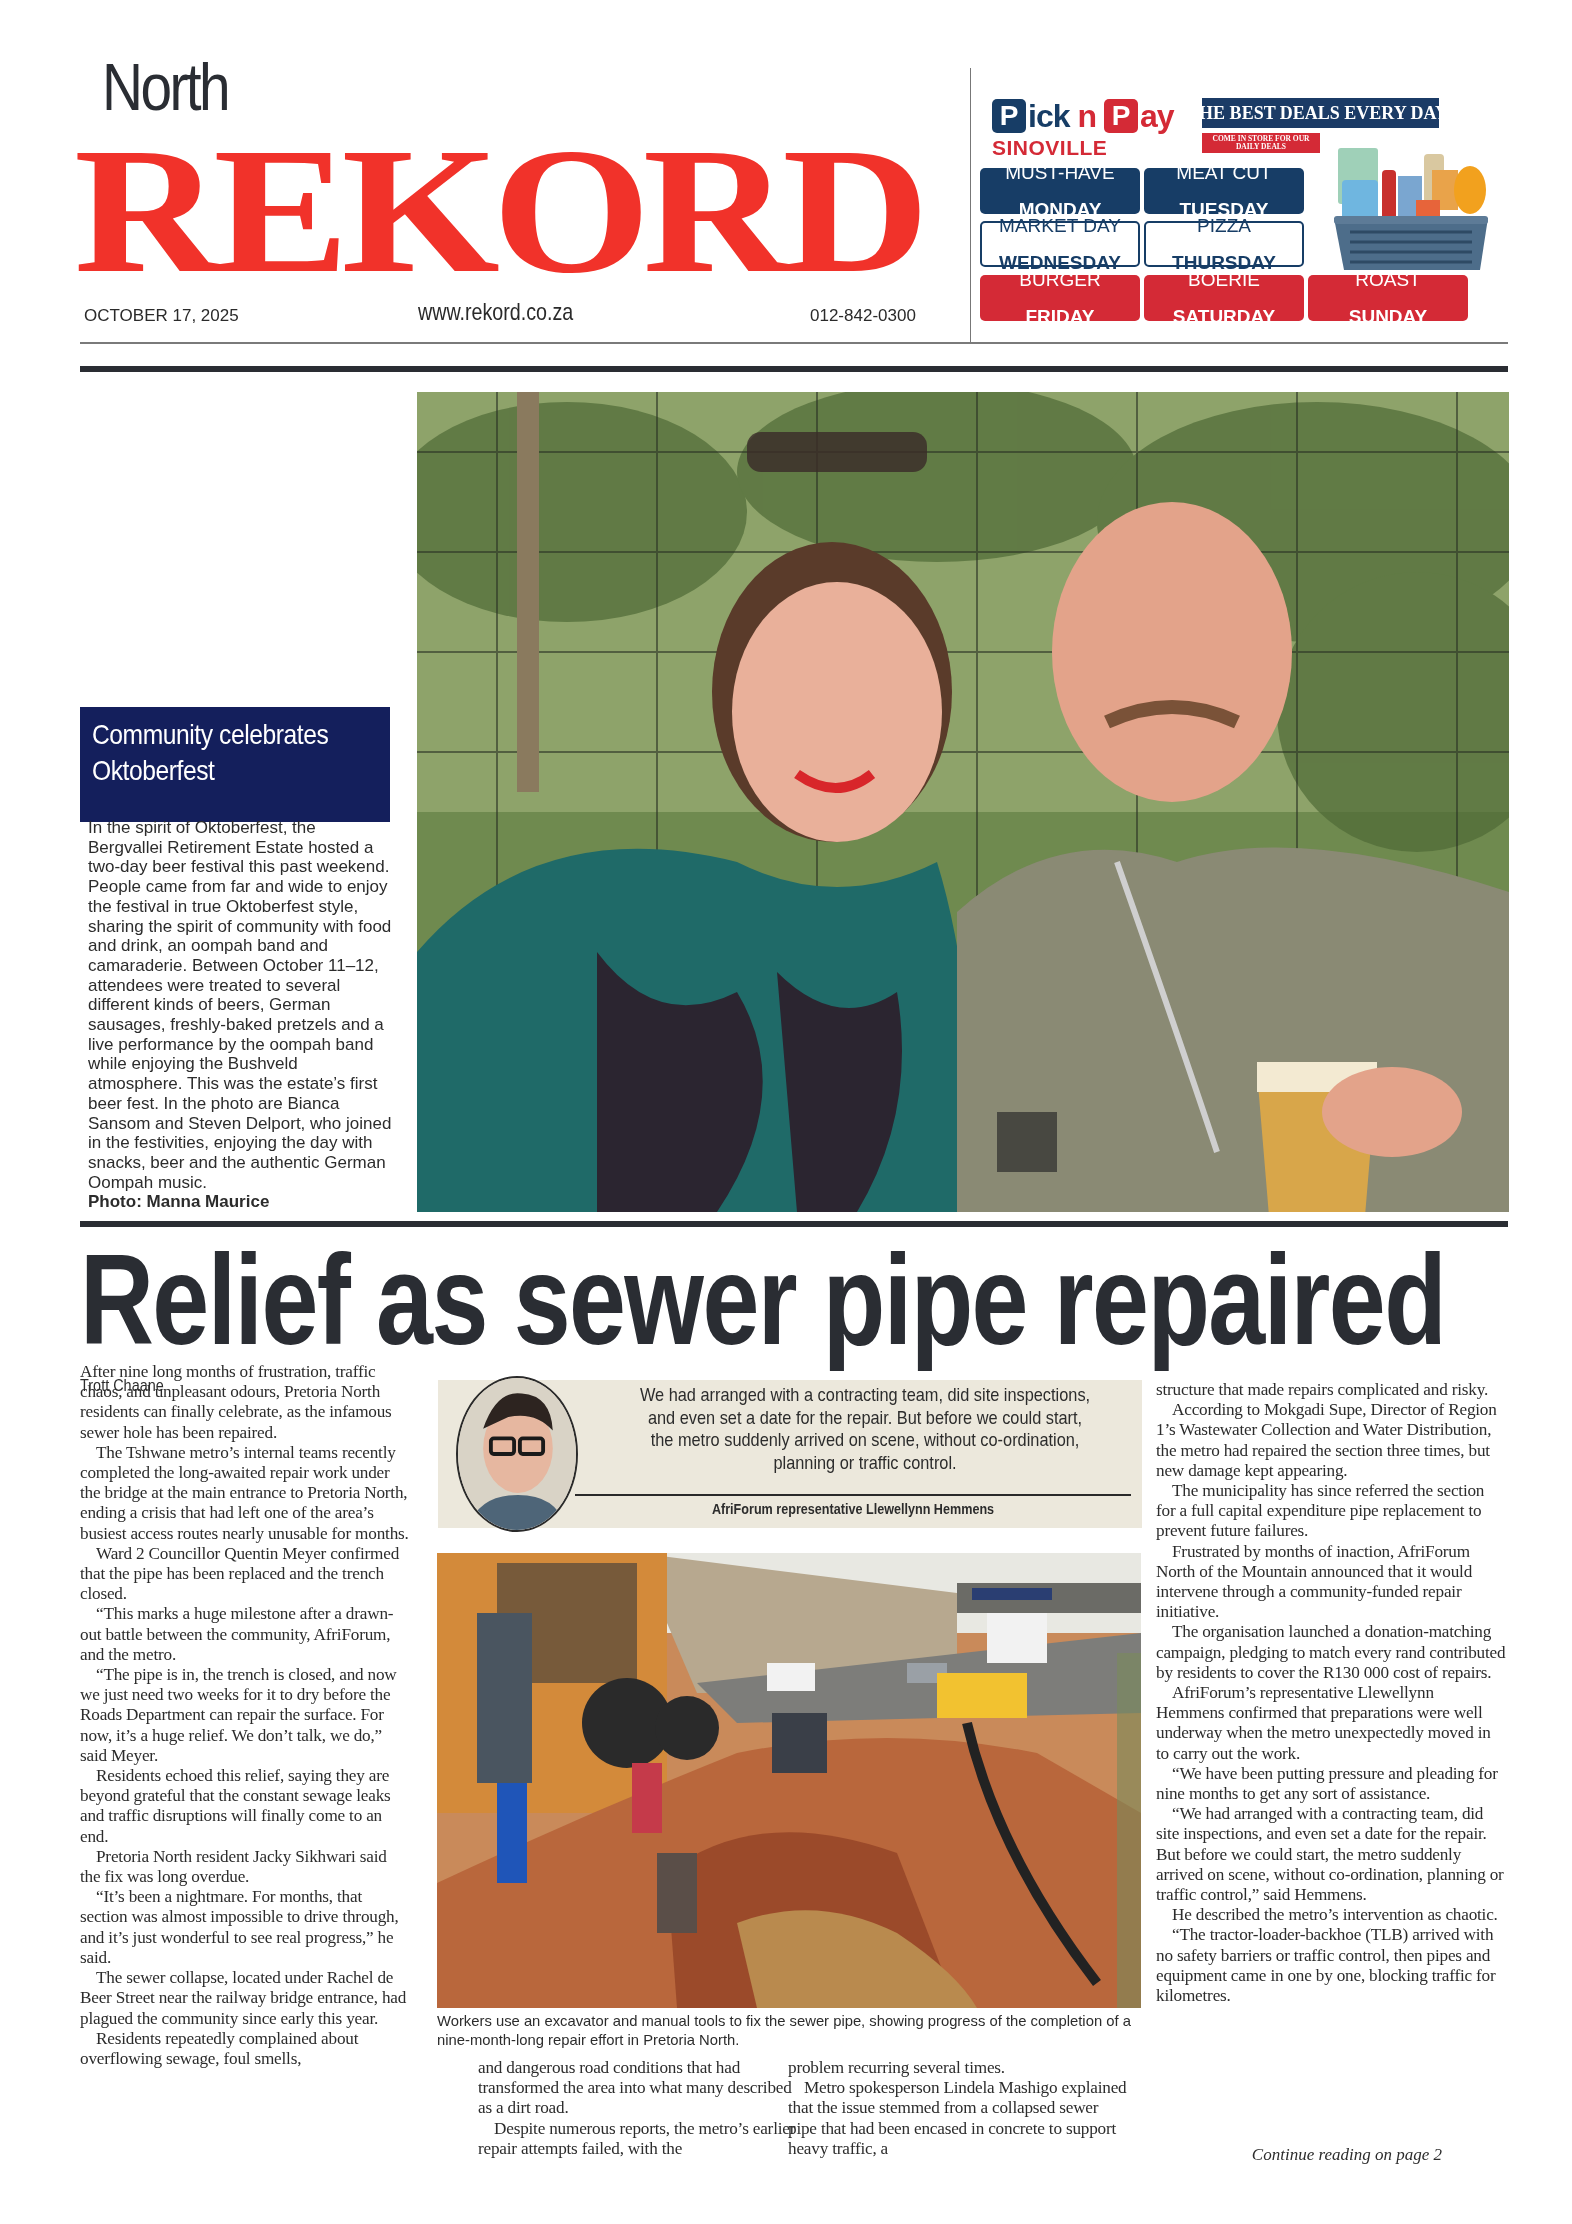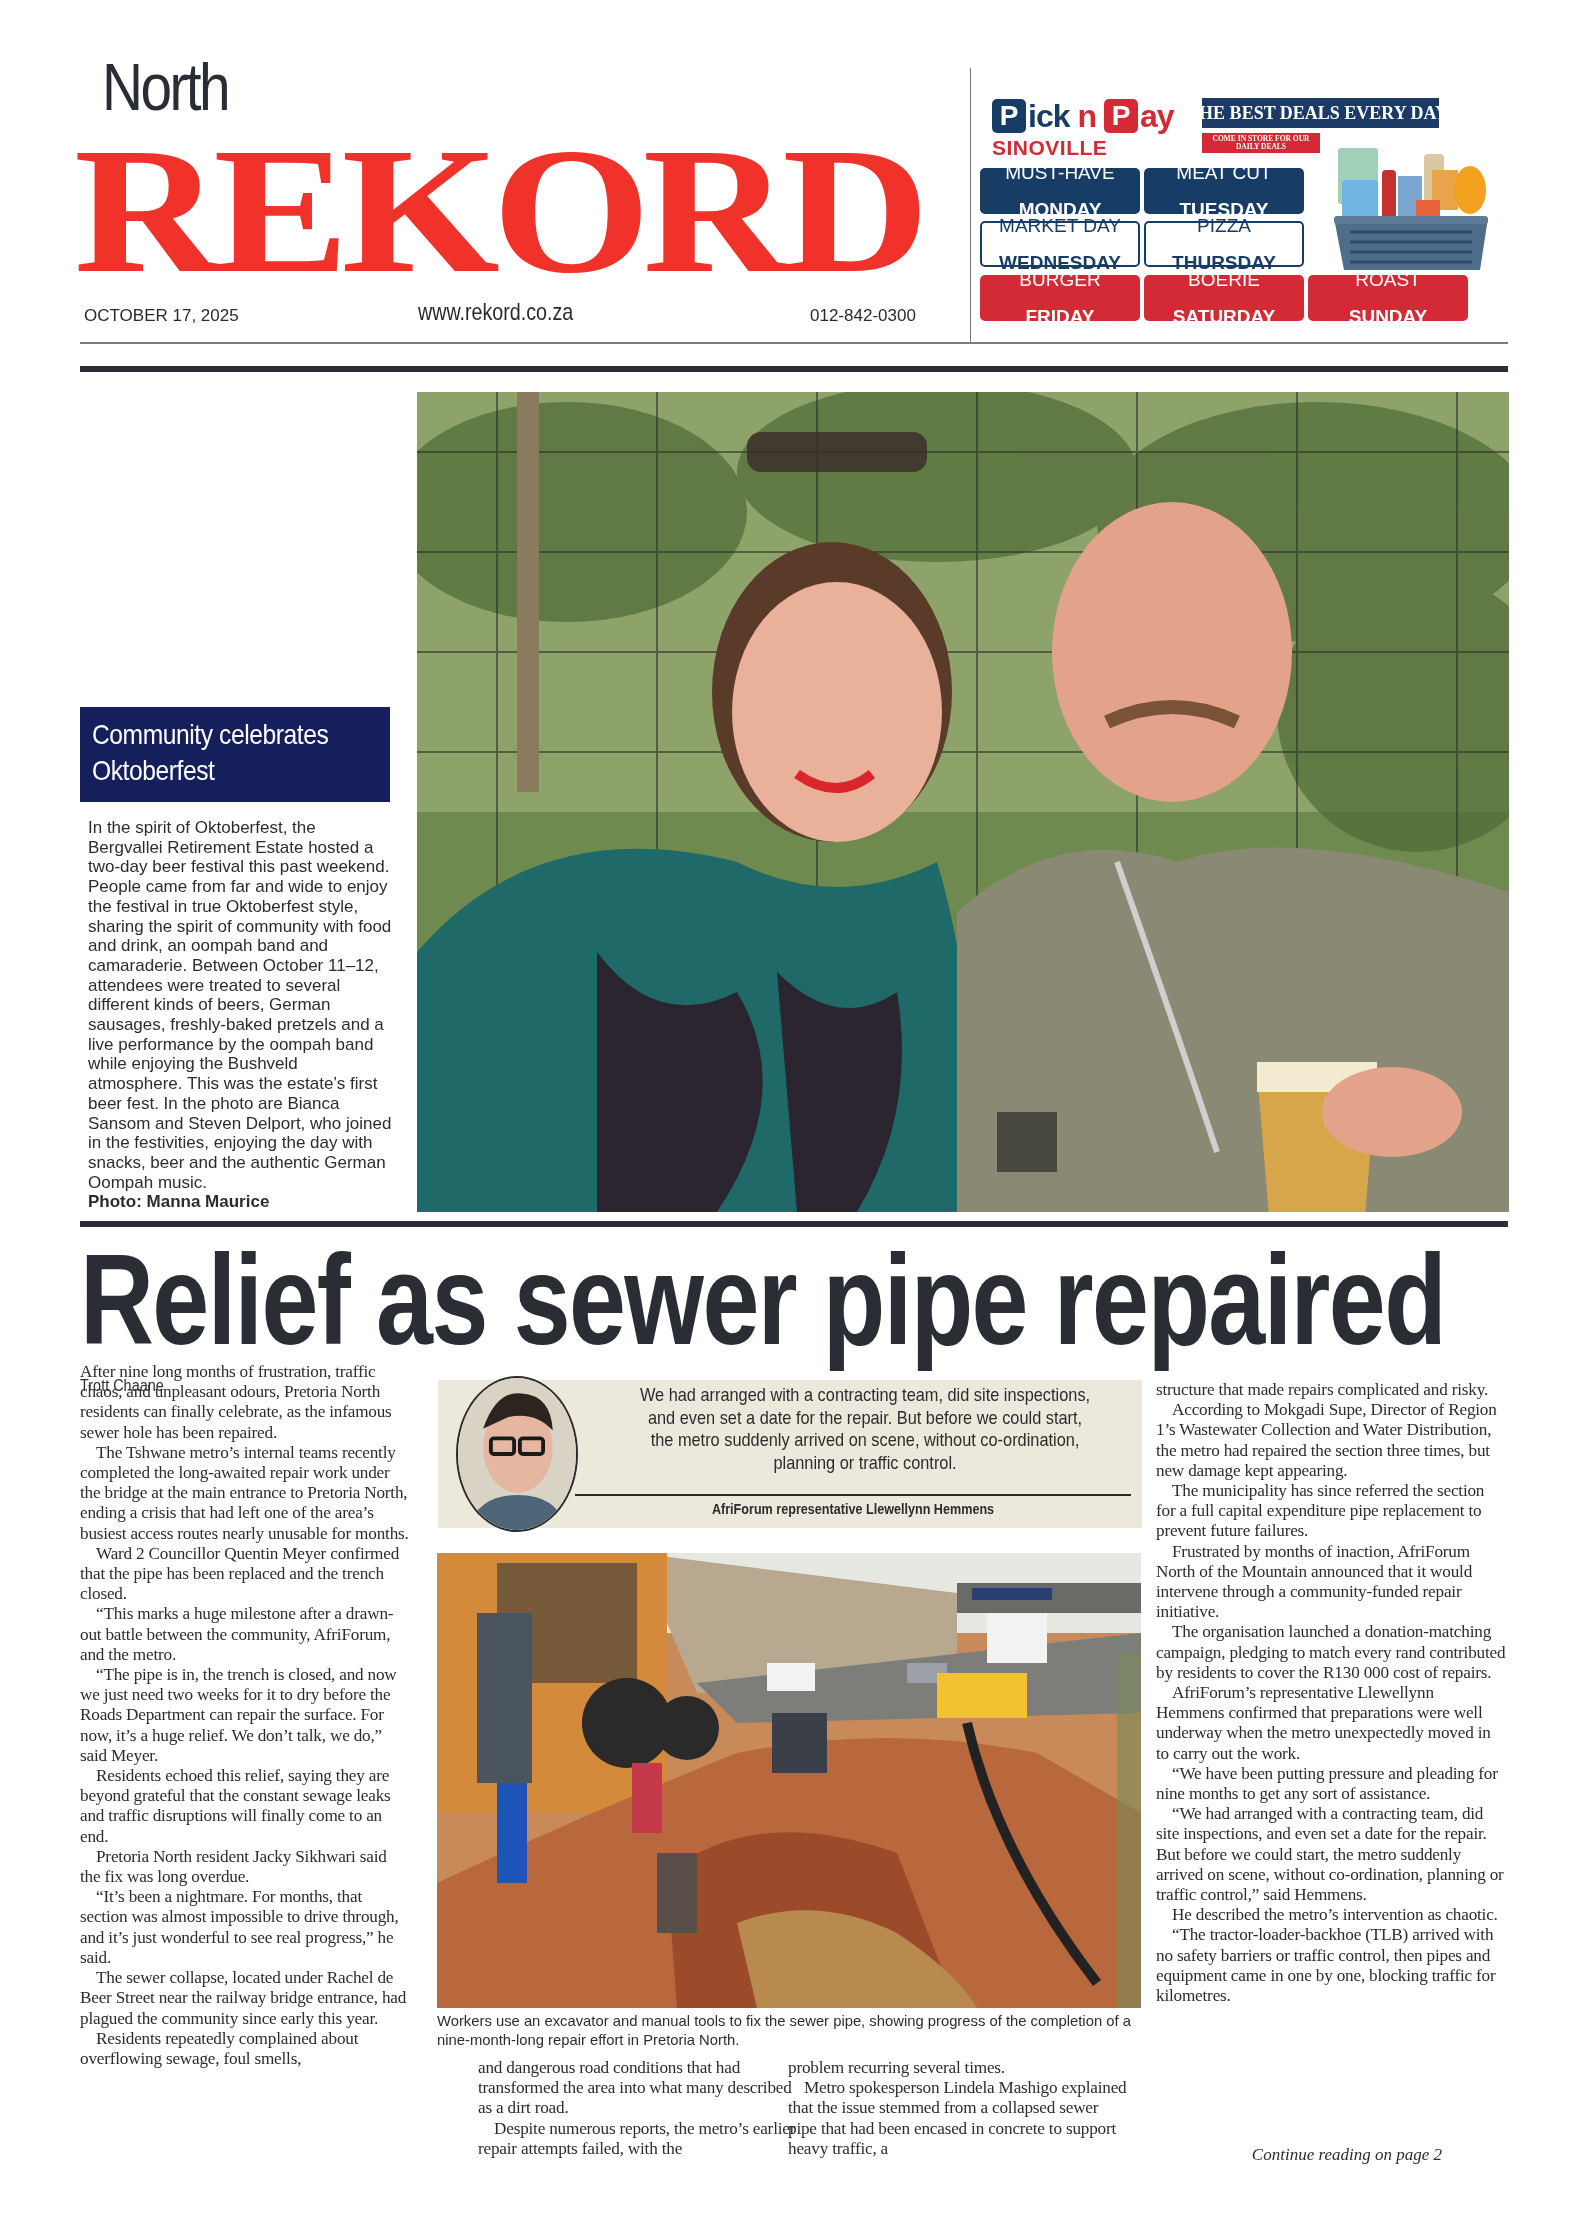--- a/index.html
+++ b/index.html
@@ -32,21 +32,21 @@
   .ad-sub { position: absolute; left: 222px; top: 41px; width: 118px; height: 20px; background: #d42a36; color: #fff; font-family: "Liberation Serif", serif; font-weight: bold; font-size: 7.5px; line-height: 8px; text-align: center; padding-top: 2px; }
   .ad-basket { position: absolute; left: 352px; top: 48px; width: 158px; height: 132px; }
   .deal { position: absolute; width: 160px; height: 46px; border-radius: 5px; text-align: center; display: flex; flex-direction: column; justify-content: center; line-height: 1; }
   .deal .t1 { font-size: 19px; }
   .deal .t2 { font-size: 19px; font-weight: bold; margin-top: 18px; }
   .deal.navy { background: #173d66; color: #fff; }
   .deal.outline { background: #fff; color: #173d66; border: 2px solid #173d66; }
   .deal.red { background: #d42a36; color: #fff; }
 
   
-  .side-title { position: absolute; left: 80px; top: 707px; width: 310px; height: 95px; background: #141f5c; color: #fff; font-family: "Liberation Sans", sans-serif; font-size: 28px; line-height: 36px; padding: 10px 12px; letter-spacing: -0.5px; }
+  .side-title { position: absolute; left: 80px; top: 707px; width: 310px; height: 115px; background: #141f5c; color: #fff; font-family: "Liberation Sans", sans-serif; font-size: 28px; line-height: 36px; padding: 10px 12px; letter-spacing: -0.5px; }
   .side-title span { display: block; transform: scaleX(0.88); transform-origin: left; white-space: nowrap; }
   .side-body { position: absolute; left: 88px; top: 818px; width: 305px; font-family: "Liberation Sans", sans-serif; font-size: 17px; line-height: 19.7px; color: #2c2c2c; }
   .side-credit { font-weight: bold; display: block; }
 
   .photo1 { position: absolute; left: 417px; top: 392px; width: 1092px; height: 820px; overflow: hidden; }
 
   
   .headline { position: absolute; left: 80px; top: 1236px; width: 1430px; font-family: "Liberation Sans", sans-serif; font-weight: bold; font-size: 128px; color: #2a2d33; line-height: 1; white-space: nowrap; transform: scaleX(0.80); transform-origin: left top; letter-spacing: -2px; }
   .byline { position: absolute; left: 80px; top: 1376px; font-family: "Liberation Sans", sans-serif; font-size: 17px; color: #2c2c2c; transform: scaleX(0.85); transform-origin: left top; }
 

